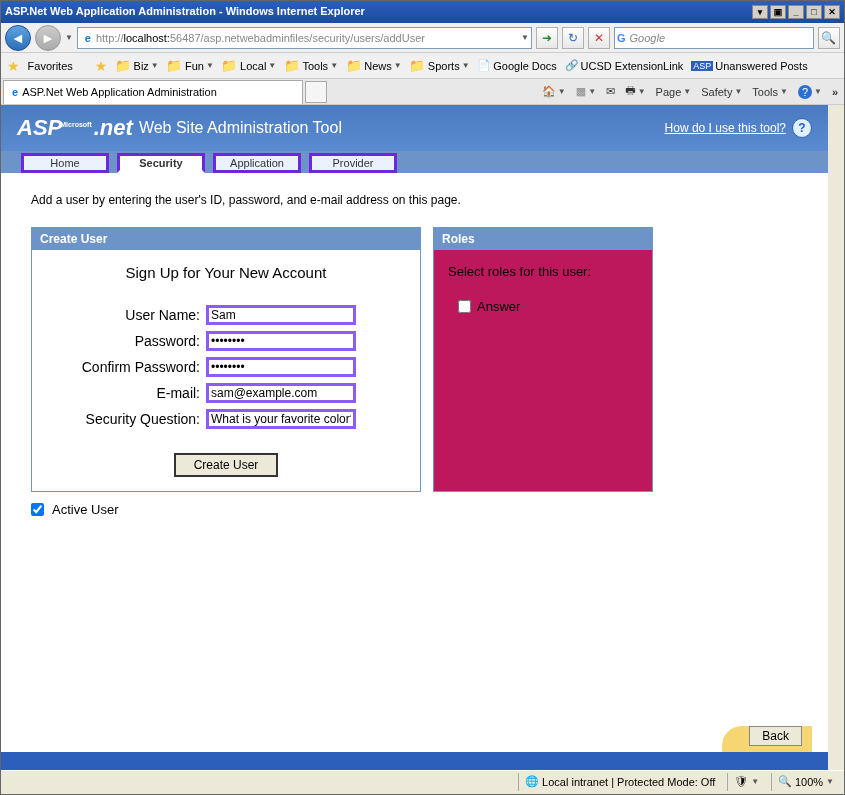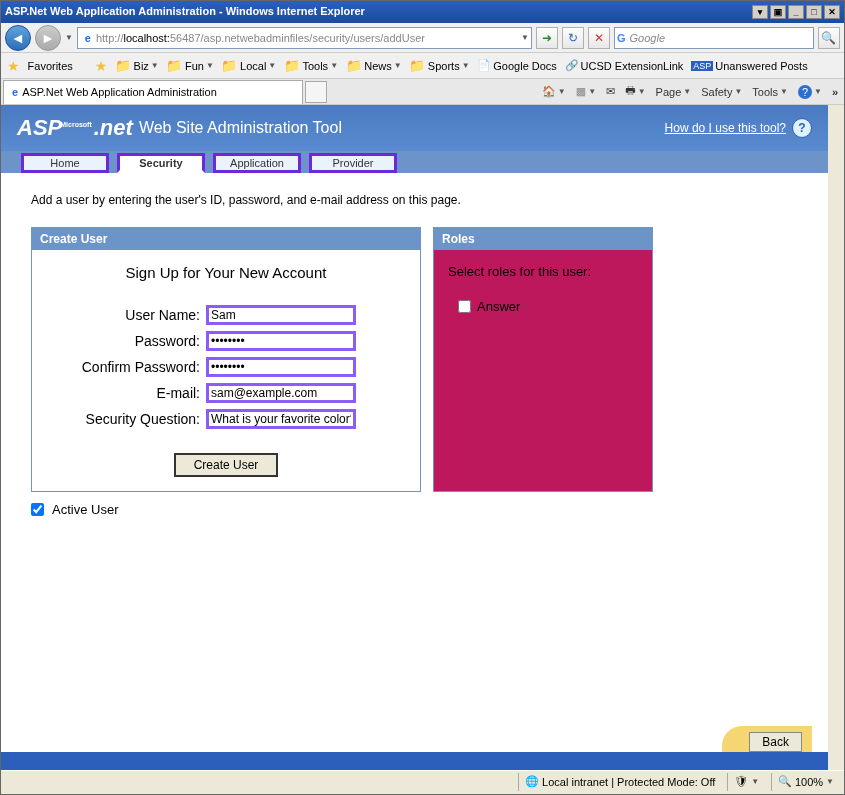--- a/index.html
+++ b/index.html
@@ -48,21 +48,21 @@
 .frow { display: flex; align-items: center; margin-bottom: 6px; }
 .flabel { width: 160px; text-align: right; padding-right: 6px; font-size: 14px; }
 .finput { width: 150px; height: 20px; border: 3px solid #8b5cf6; font-size: 12px; padding: 0 2px; font-family: Tahoma, sans-serif; }
 .btnrow { text-align: center; margin-top: 24px; }
 .createbtn { padding: 3px 18px; border: 2px solid #333; background: #ece9d8; font-size: 12px; }
 .activerow { margin-top: 10px; font-size: 13px; display: flex; align-items: center; gap: 8px; }
 .rolestext { font-size: 13px; margin-bottom: 20px; }
 .rolecb { display: flex; align-items: center; gap: 6px; font-size: 13px; padding-left: 10px; }
 .footer { position: absolute; bottom: 0; left: 0; right: 0; }
 .ftop { height: 26px; background: #fff; display: flex; justify-content: flex-end; align-items: center; padding-right: 16px; }
-.backcurve { background: #f5d673; width: 90px; height: 26px; border-top-left-radius: 20px; display: flex; align-items: flex-end; justify-content: flex-end; padding-right: 10px; }
+.backcurve { background: #f5d673; width: 90px; height: 26px; border-top-left-radius: 20px; display: flex; align-items: flex-start; justify-content: flex-end; padding-right: 10px; }
 .backbtn { padding: 2px 12px; border: 1px solid #888; background: #ece9d8; font-size: 12px; }
 .fbar { height: 18px; background: #2b5fbb; }
 .statusbar { background: #ece9d8; height: 22px; border-top: 1px solid #fff; display: flex; align-items: center; font-size: 11px; padding: 0 4px; gap: 6px; }
 .sseg { border-left: 1px solid #aaa; padding: 0 6px; height: 18px; display: flex; align-items: center; gap: 3px; }
 .globe { color: #2b8b3f; }
 .chk { width: 13px; height: 13px; }
 .msoft { font-size: 7px; position: relative; top: -8px; left: -2px; font-style: normal; }
 </style>
 </head>
 <body>

